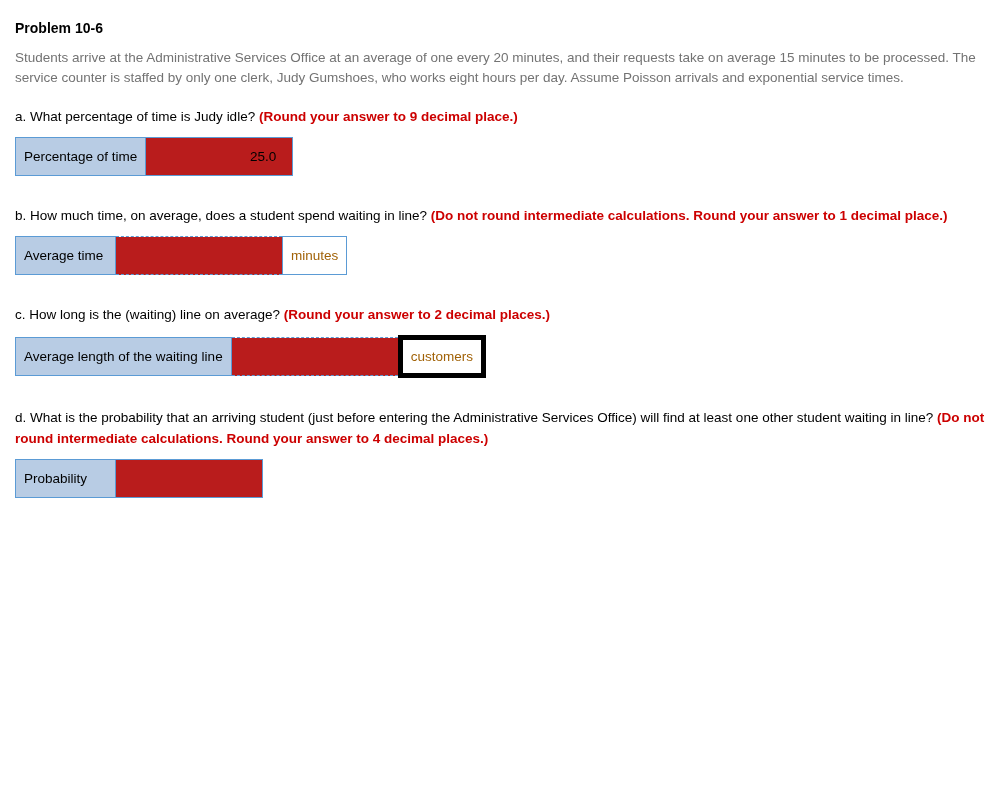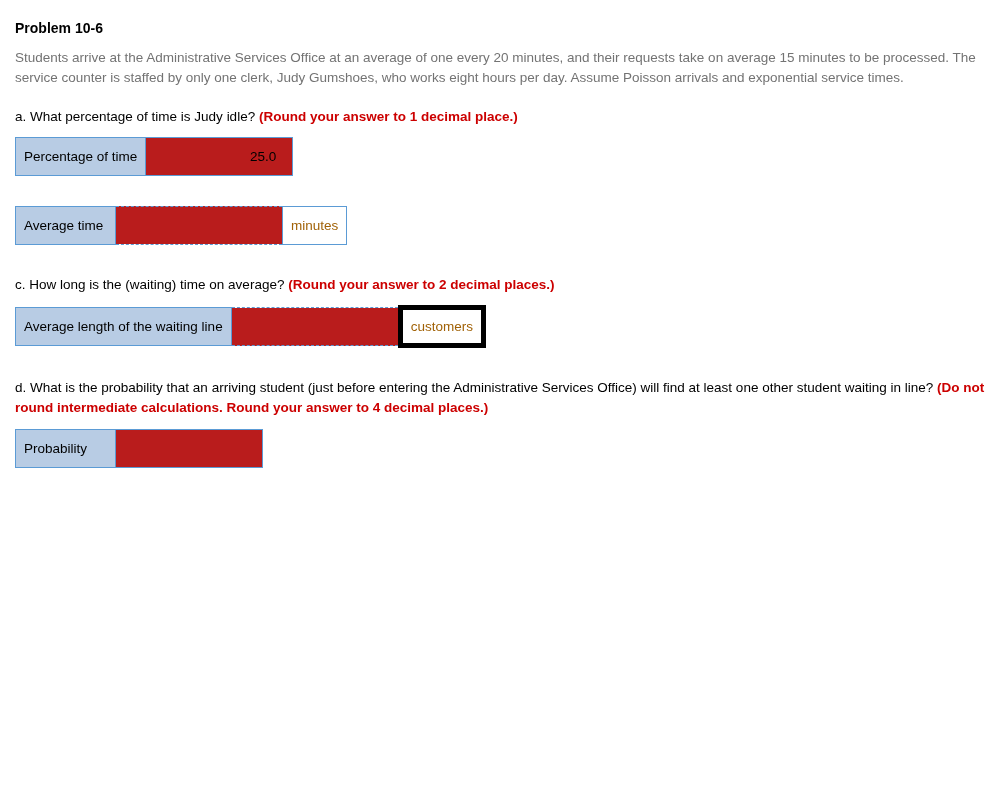--- a/index.html
+++ b/index.html
@@ -139,52 +139,57 @@
 <body>
 
 <div class="problem-title">Problem 10-6</div>
 
 <p class="problem-description">Students arrive at the Administrative Services Office at an average of one every 20 minutes, and their requests take on average 15 minutes to be processed. The service counter is staffed by only one clerk, Judy Gumshoes, who works eight hours per day. Assume Poisson arrivals and exponential service times.</p>
 
 <div class="section">
   <div class="question-label">
     <span>a.</span>
     <span> What percentage of time is Judy idle? </span>
-    <span class="red-bold">(Round your answer to 1 decimal place.)</span>
+    <span class="red-bold">(Round your answer to 9 decimal place.)</span>
   </div>
   <table class="answer-table table-a">
     <tbody>
         <tr>
       <td class="label-cell">Percentage of time</td>
       <td class="input-cell">
         <input type="text" value="25.0" style="text-align: right; width: 130px;">
       </td>
     </tr>
   </tbody>
     </table>
 </div>
 
 <div class="section">
+  <div class="question-label">
+    <span>b.</span>
+    <span> How much time, on average, does a student spend waiting in line? </span>
+    <span class="red-bold">(Do not round intermediate calculations. Round your answer to 1 decimal place.)</span>
+  </div>
   <table class="answer-table table-b">
     <tbody>
         <tr>
       <td class="label-cell">Average time</td>
       <td class="input-cell dotted-cell">
         <input type="text" value="" style="width: 150px;">
       </td>
       <td class="unit-cell">minutes</td>
     </tr>
   </tbody>
     </table>
 </div>
 
 <div class="section">
   <div class="question-label">
     <span>c.</span>
-    <span> How long is the (waiting) time on average? </span>
+    <span> How long is the (waiting) line on average? </span>
     <span class="red-bold">(Round your answer to 2 decimal places.)</span>
   </div>
   <table class="answer-table table-c">
     <tbody>
         <tr>
       <td class="label-cell">Average length of the waiting line</td>
       <td class="input-cell dotted-cell">
         <input type="text" value="" style="width: 150px;">
       </td>
       <td class="unit-cell">customers</td>

